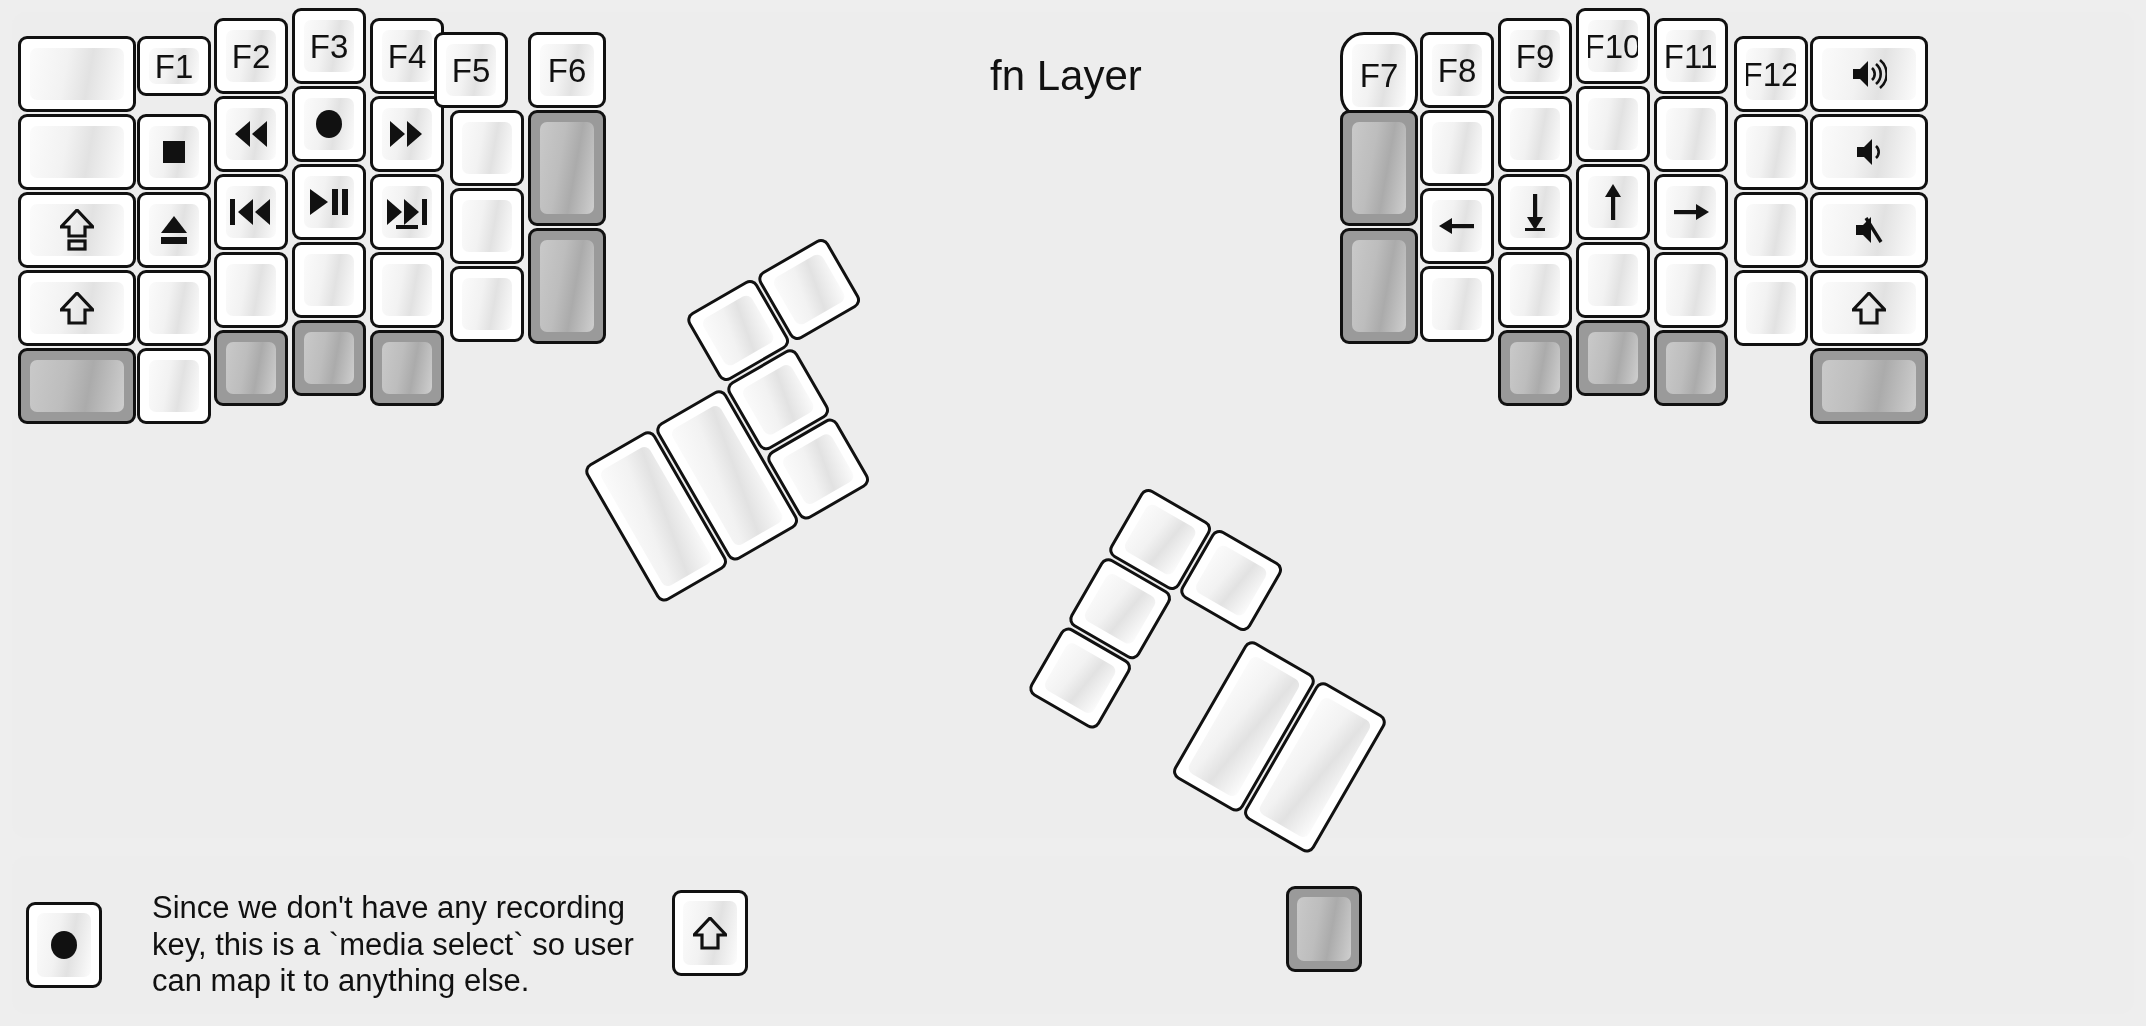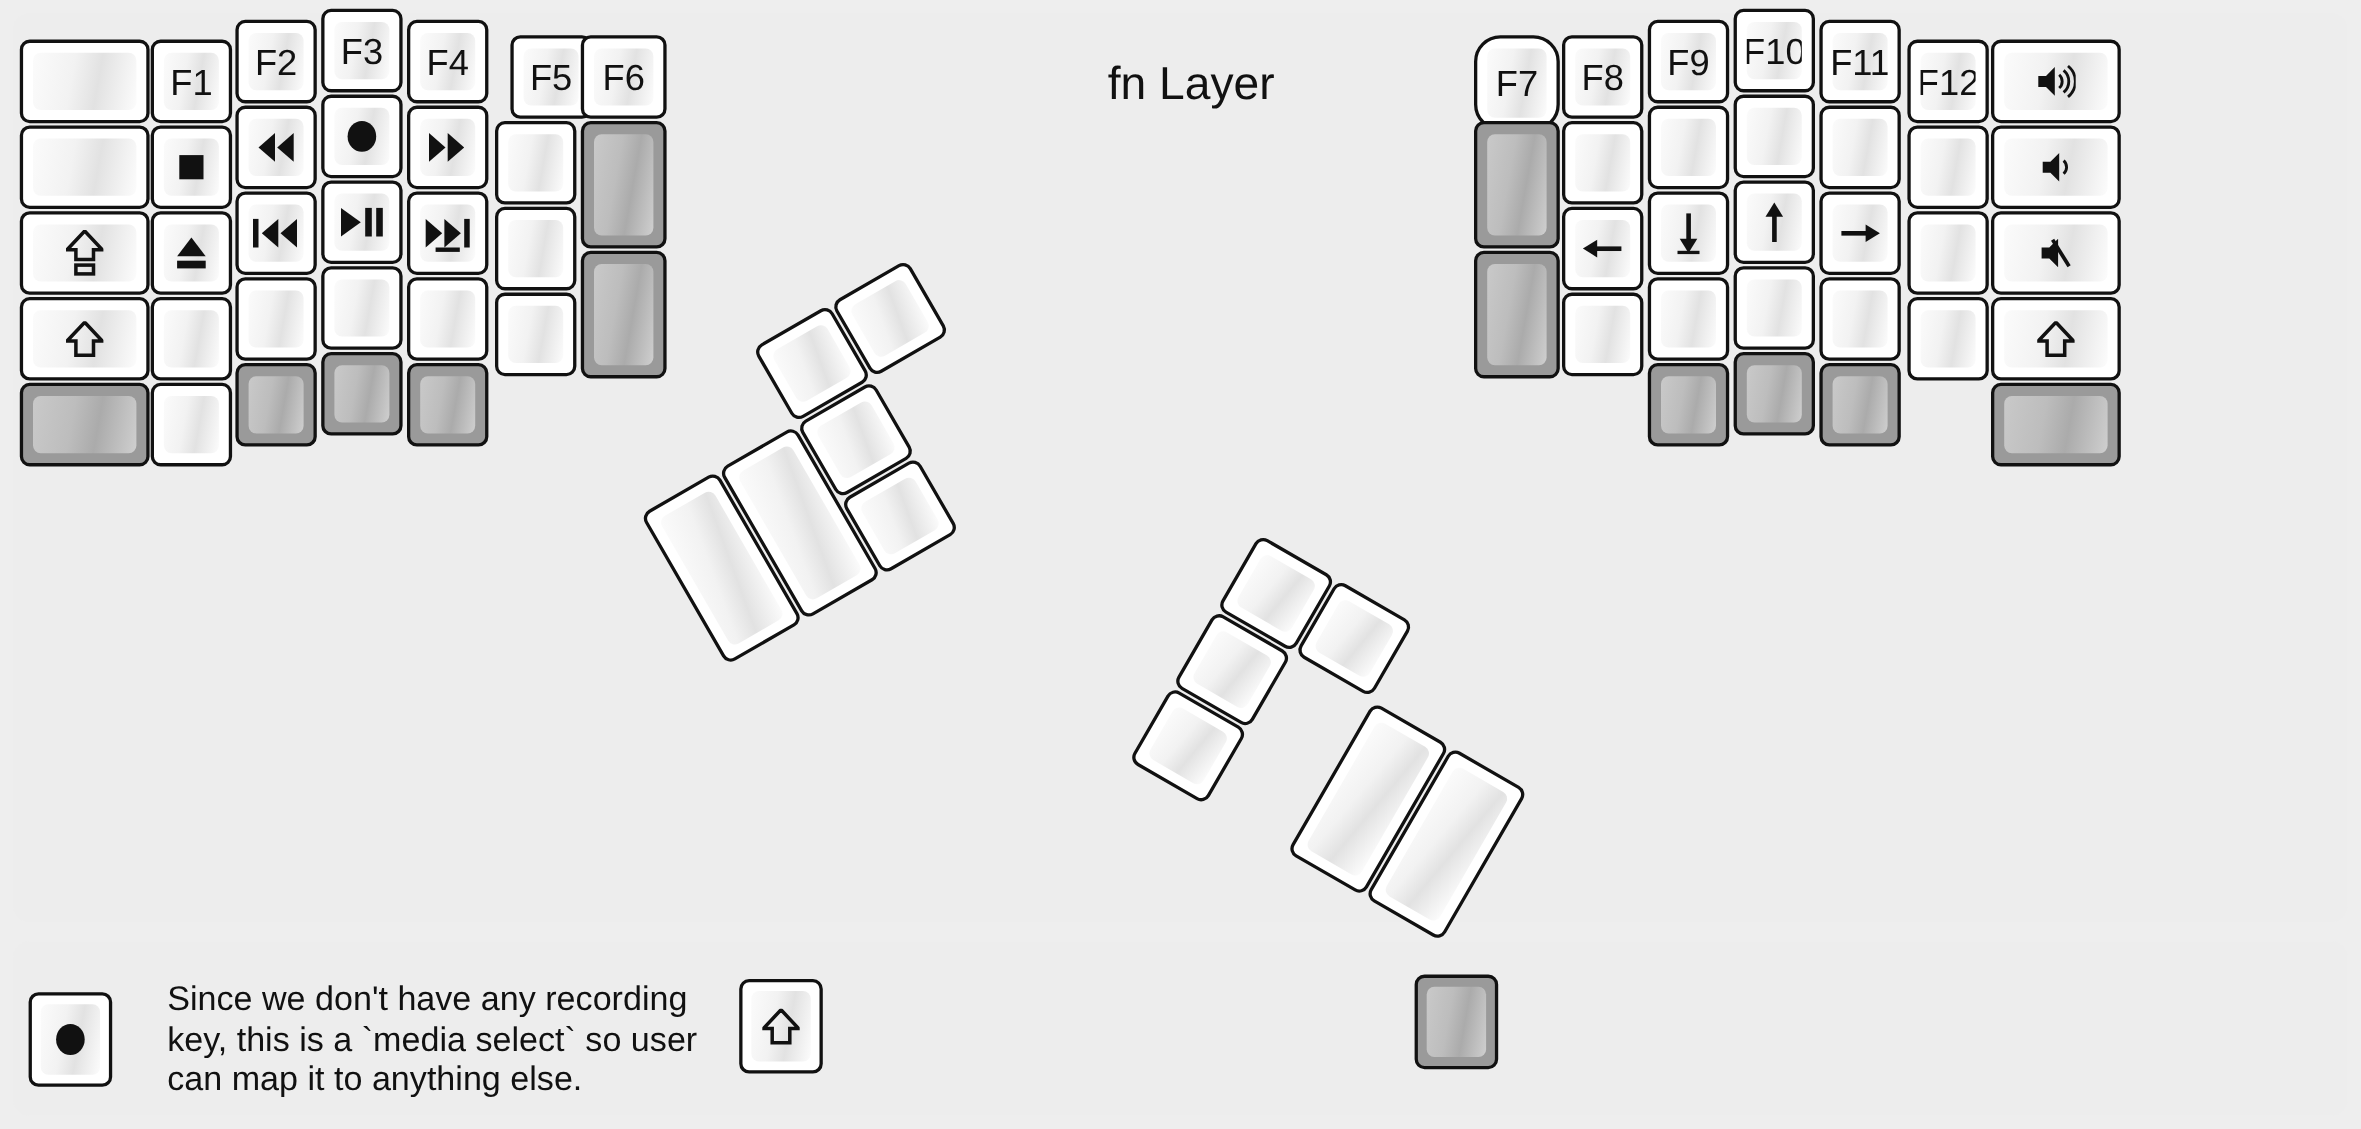--- a/index.html
+++ b/index.html
@@ -54,21 +54,20 @@
     user-select:none;
   }
   .glyph svg{display:block;}
 
   
   #title{
     position:absolute;
     left:990px;top:52px;
     font-size:42px;color:#111;
     white-space:nowrap;
-    margin-left:17px;
   }
 
   
   .thumb{position:absolute;}
 
   
   .legend-item{position:absolute;display:flex;align-items:center;gap:20px;}
   .legend-key{
     position:relative;width:76px;height:86px;flex:0 0 auto;
     box-sizing:border-box;border:3px solid #111;border-radius:9px;background:#fff;
@@ -119,21 +118,21 @@
           <span class="glyph" style="position: relative; width: 100%; height: 100%; display: flex; align-items: center; justify-content: center;">
             <svg width="34" height="33" viewBox="0 0 34 33" fill="#111">
               <polygon points="17,1 33,18 25,18 25,31 9,31 9,18 1,18" fill="none" stroke="#111" stroke-width="3.2"></polygon>
             </svg>
           </span>
         </div>
       </div>
       <div class="key trans" style="left: 18px; top: 348px; width: 118px; height: 76px;">
         <div class="cap"></div>
       </div>
-      <div class="key" style="left: 137px; top: 36px; width: 74px; height: 76px;">
+      <div class="key" style="left: 137px; top: 36px; width: 74px; height: 60px;">
         <div class="cap">
           <span class="legendtxt">F1</span>
         </div>
       </div>
       <div class="key" style="left: 137px; top: 114px; width: 74px; height: 76px;">
         <div class="cap">
           <span class="glyph" style="position: relative; width: 100%; height: 100%; display: flex; align-items: center; justify-content: center;">
             <svg width="30" height="30" viewBox="0 0 30 30" fill="#111">
               <rect x="4" y="4" width="22" height="22"></rect>
             </svg>
@@ -245,21 +244,21 @@
             <div style="position:absolute;bottom:9px;left:50%;transform:translateX(-50%);width:22px;height:4px;background:#111;"></div>
           </span>
         </div>
       </div>
       <div class="key" style="left: 370px; top: 252px; width: 74px; height: 76px;">
         <div class="cap"></div>
       </div>
       <div class="key trans" style="left: 370px; top: 330px; width: 74px; height: 76px;">
         <div class="cap"></div>
       </div>
-      <div class="key" style="left: 464px; top: 32px; width: 74px; height: 76px; padding-left: 17px;">
+      <div class="key" style="left: 434px; top: 32px; width: 74px; height: 76px; padding-left: 17px;">
         <div class="cap">
           <span class="legendtxt">F5</span>
         </div>
       </div>
       <div class="key" style="left: 450px; top: 110px; width: 74px; height: 76px;">
         <div class="cap"></div>
       </div>
       <div class="key" style="left: 450px; top: 188px; width: 74px; height: 76px;">
         <div class="cap"></div>
       </div>

